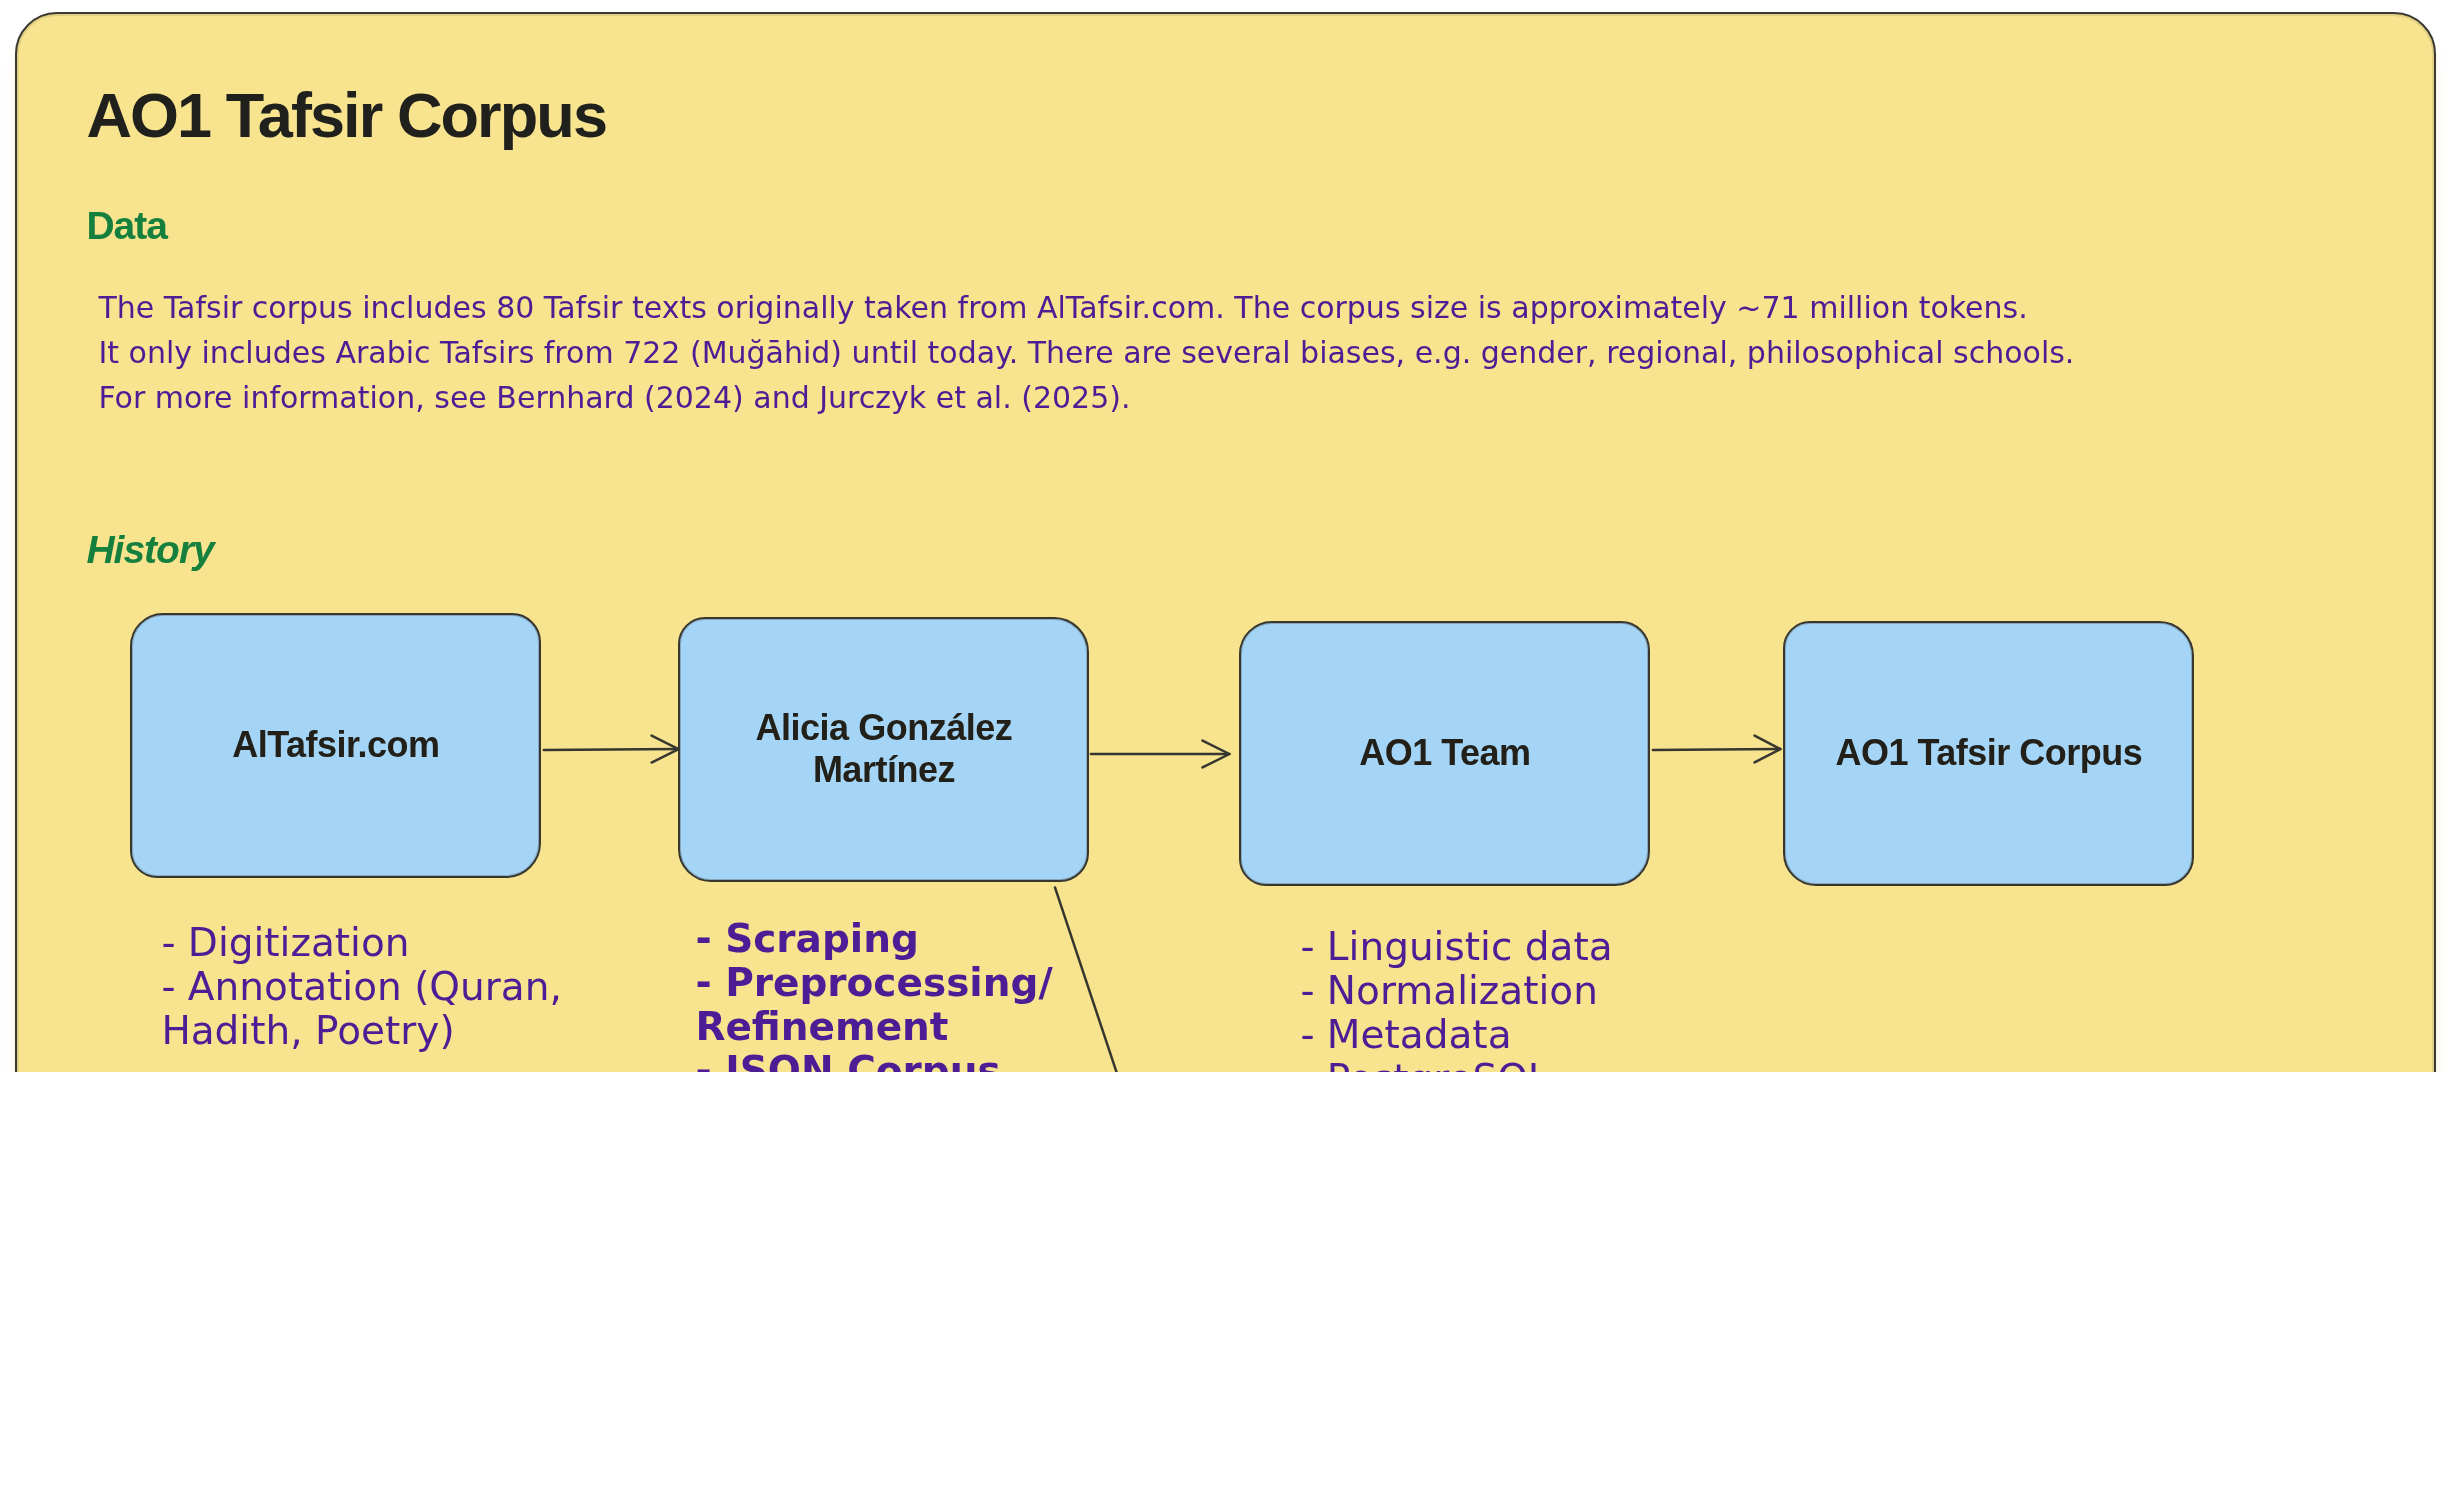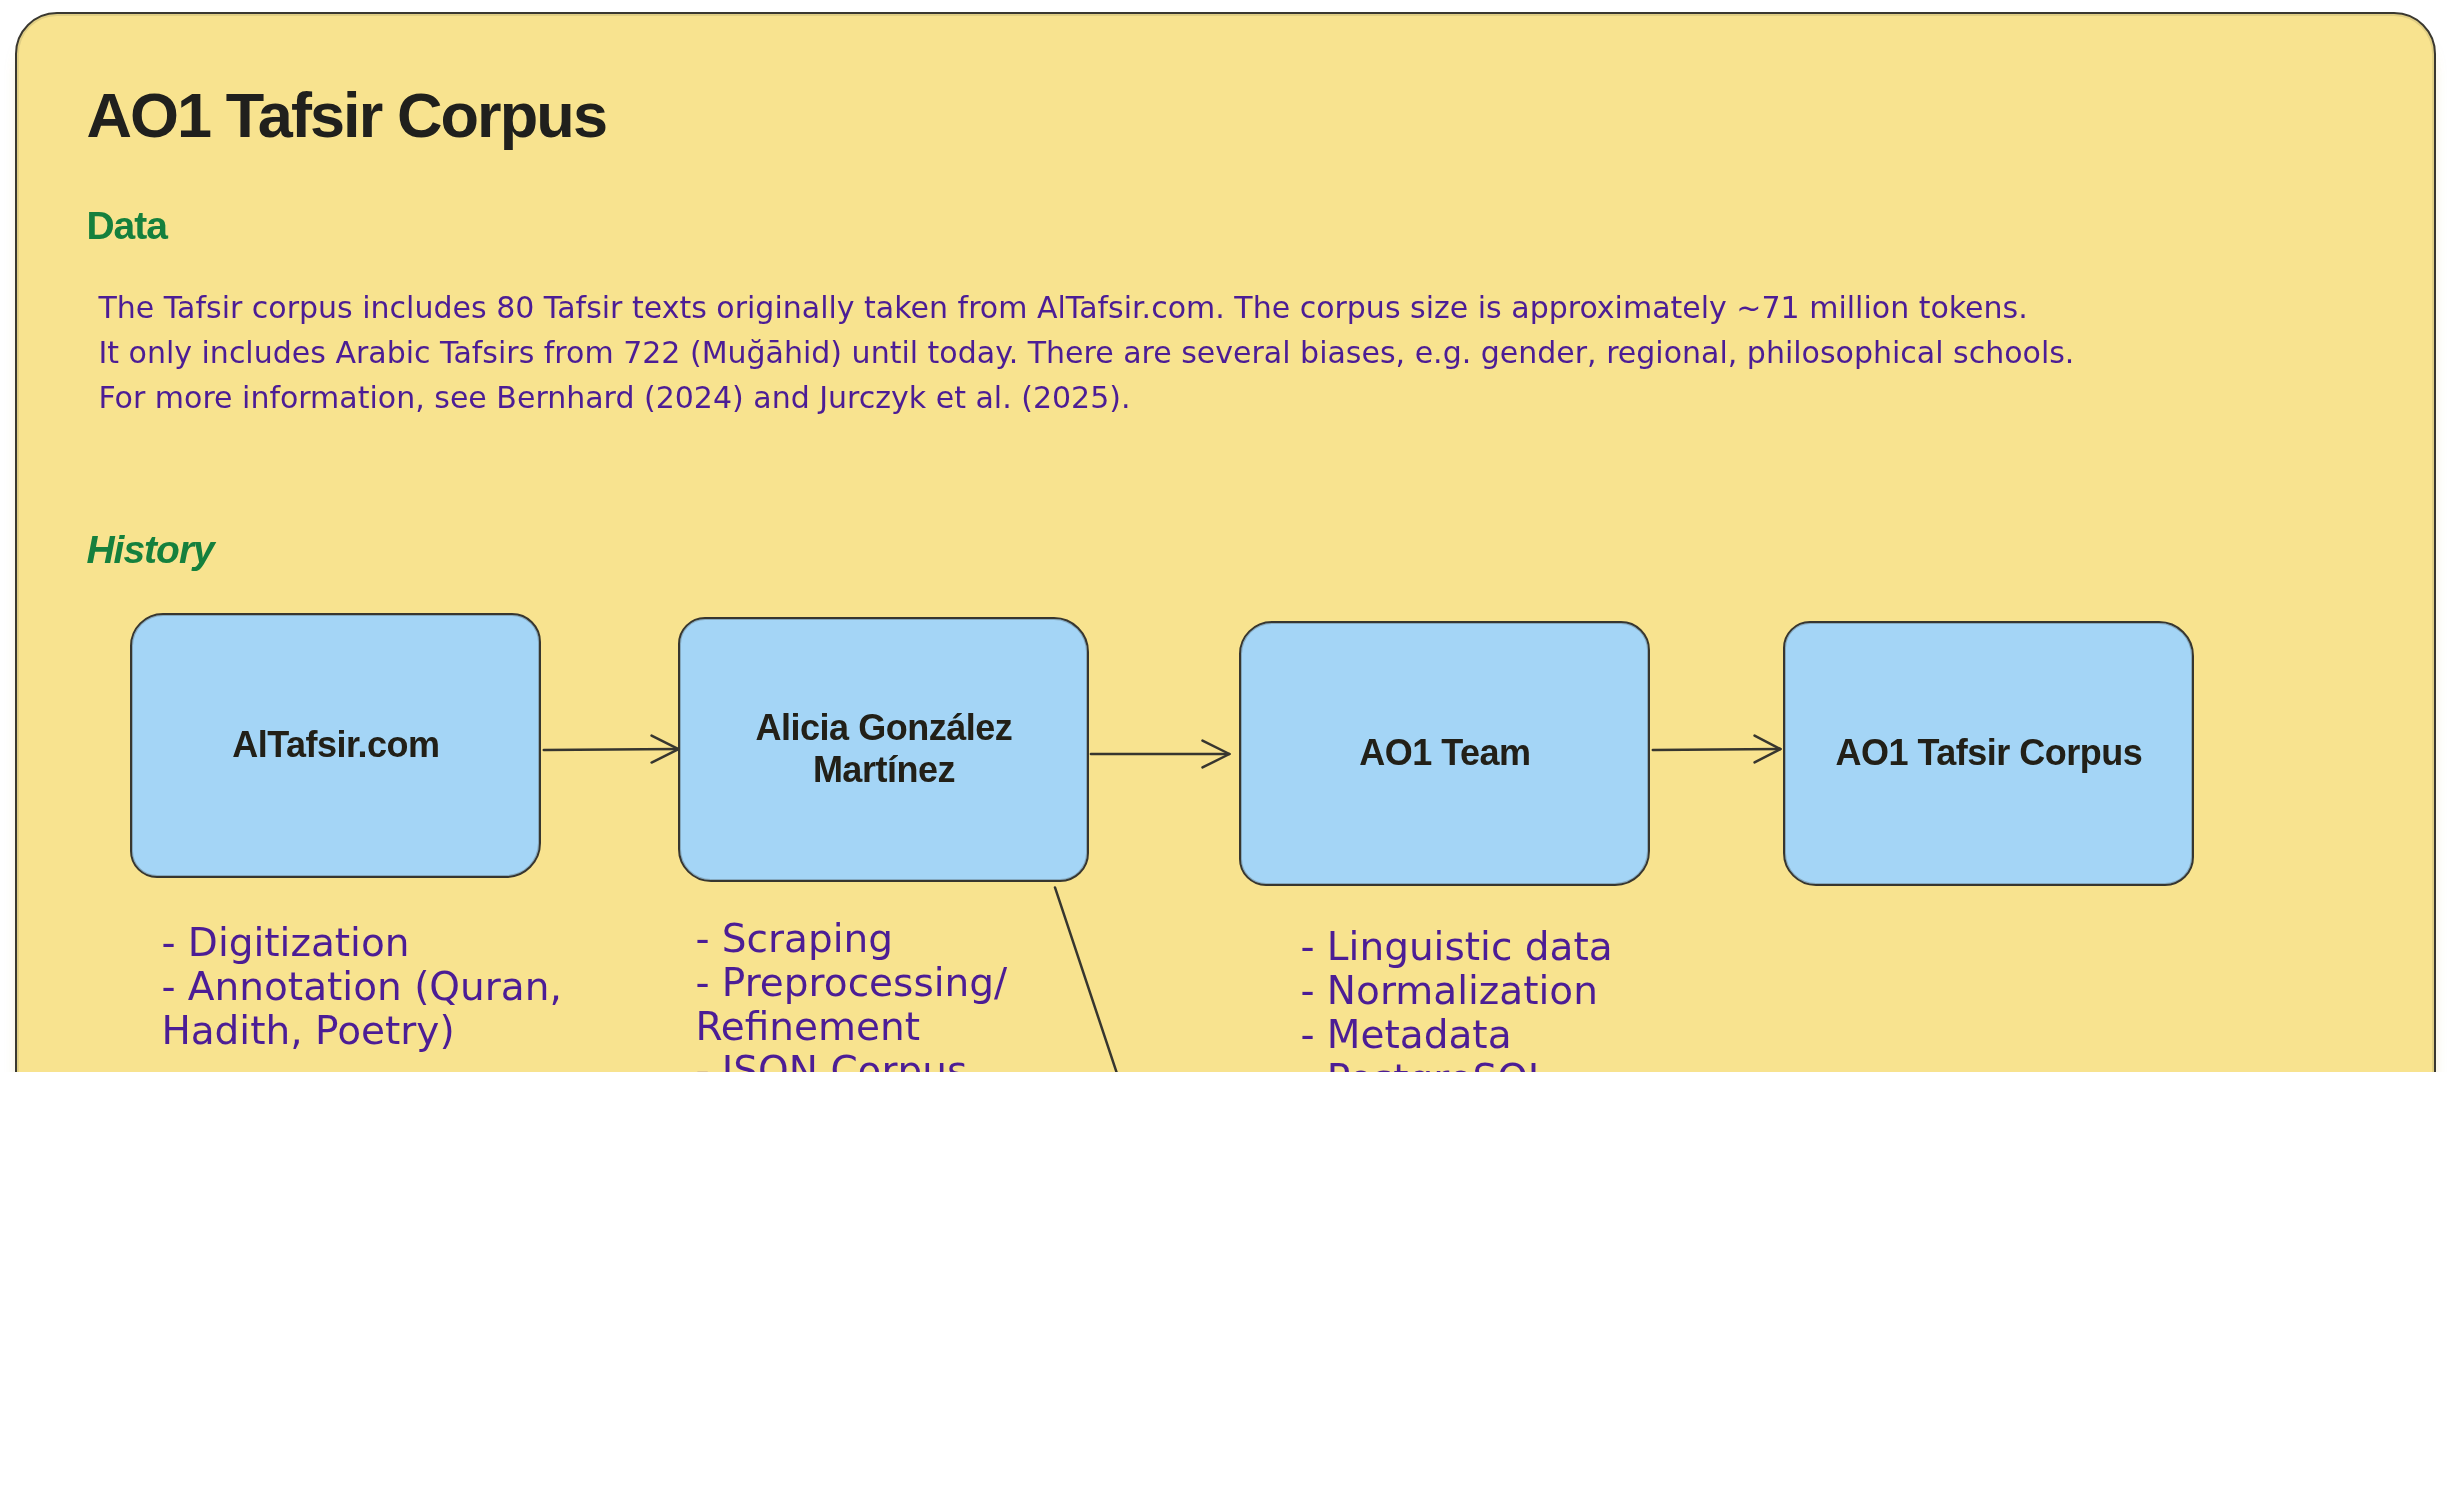--- a/index.html
+++ b/index.html
@@ -37,21 +37,21 @@
     letter-spacing:-0.5px; padding:0 15.4px;
   }
   .node-altafsir   { left:113px;  top:599px; }
   .node-alicia     { left:661px;  top:603px; }
   .node-ao1team    { left:1222px; top:607px; }
   .node-ao1corpus  { left:1766px; top:607px; }
   .node-openiti    { left:1222px; top:1184px; height:257px; }
   .list { position:absolute; font-size:39px; line-height:44px; }
   .list div { white-space:nowrap; }
   .list-1 { left:144px;  top:907px; }
-  .list-2 { left:678px;  top:903px; }
+  .list-2 { left:678px;  top:903px;font-weight:bold; }
   .list-3 { left:1283px; top:911px; }
   .list-4 { left:1814px; top:913px; }
   svg.arrow { position:absolute; overflow:visible; }
   svg.arrow path {
     stroke:#37362f; stroke-width:2.6px; fill:none;
     stroke-linecap:round; stroke-linejoin:round;
   }
 </style>
 </head>
 <body>

